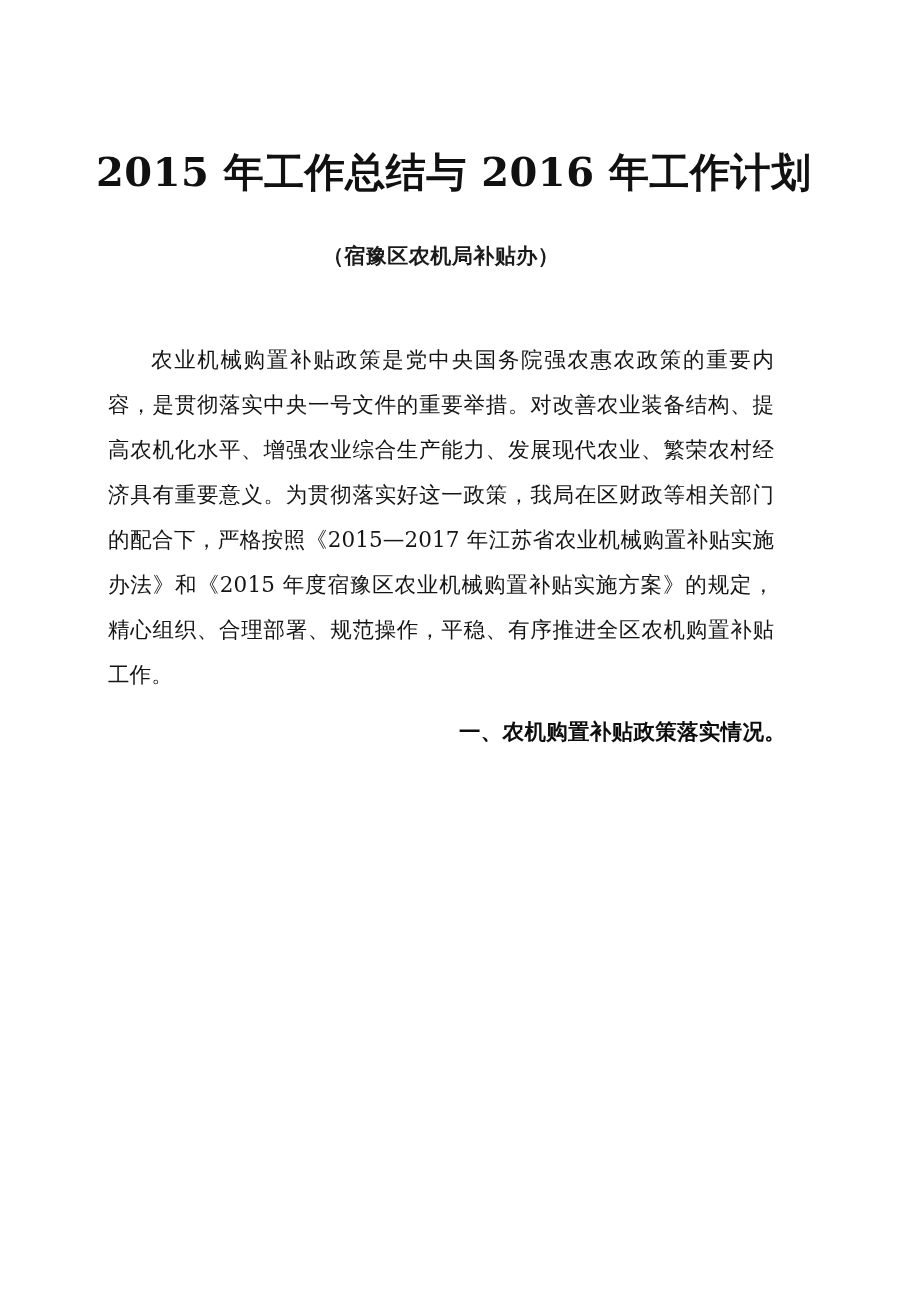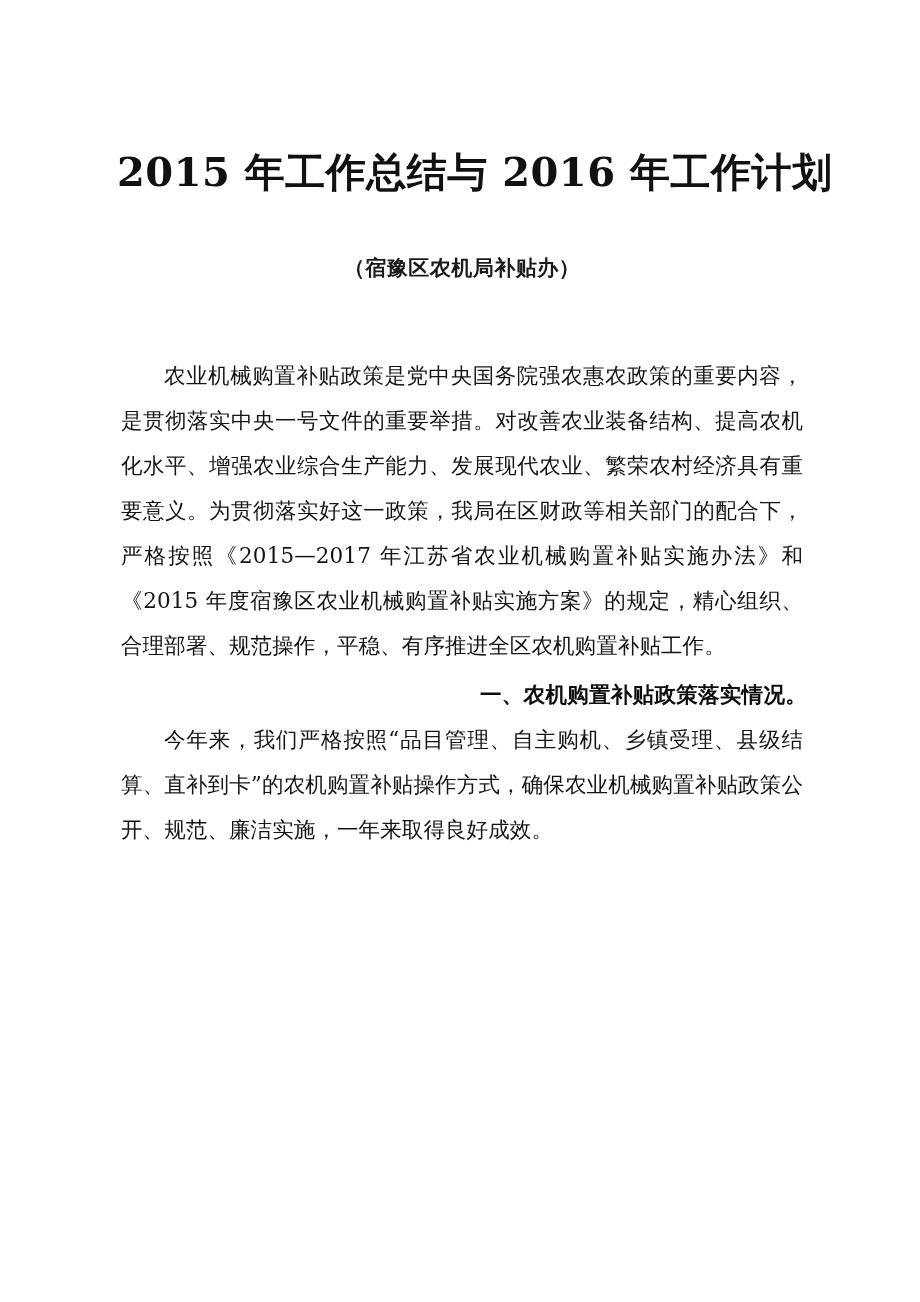--- a/index.html
+++ b/index.html
@@ -18,53 +18,53 @@
     position: relative;
     width: 920px;
     height: 1302px;
     background: #ffffff;
     box-sizing: border-box;
     padding: 0;
     overflow: hidden;
   }
   .content {
     position: absolute;
-    left: 117px;
+    left: 96px;
     top: 0;
     width: 690px;
   }
   .doc-title {
     font-family: "DejaVu Serif", "Liberation Serif", serif;
     font-size: 40px;
     font-weight: 700;
     line-height: 1.1;
     text-align: center;
     letter-spacing: 0.5px;
     margin: 0;
     padding-top: 150px;
     color: #111;
     white-space: nowrap;
   }
   .doc-subtitle {
     font-family: Liberation Serif, serif;
     font-size: 21px;
     font-weight: 700;
     text-align: center;
-    margin: 12px;
+    margin: 0;
     padding-top: 48px;
     color: #1a1a1a;
     letter-spacing: 0.5px;
   }
   .body-block {
     padding-top: 55px;
   }
   p.para {
     font-size: 21.5px;
     line-height: 45px;
-    margin: 4px;
+    margin: 12px;
     text-align: justify;
     text-justify: inter-ideograph;
     text-indent: 2em;
     color: #141414;
     letter-spacing: 0.1px;
   }
   p.para.tight {
     margin-top: 0;
   }
   h2.section-heading {
@@ -87,18 +87,17 @@
     <h1 class="doc-title">2015 年工作总结与 2016 年工作计划</h1>
 
     <div class="doc-subtitle">（宿豫区农机局补贴办）</div>
 
     <div class="body-block">
 
       <p class="para">农业机械购置补贴政策是党中央国务院强农惠农政策的重要内容，是贯彻落实中央一号文件的重要举措。对改善农业装备结构、提高农机化水平、增强农业综合生产能力、发展现代农业、繁荣农村经济具有重要意义。为贯彻落实好这一政策，我局在区财政等相关部门的配合下，严格按照《2015—2017 年江苏省农业机械购置补贴实施办法》和《2015 年度宿豫区农业机械购置补贴实施方案》的规定，精心组织、合理部署、规范操作，平稳、有序推进全区农机购置补贴工作。</p>
 
       <h2 class="section-heading">一、农机购置补贴政策落实情况。</h2>
 
-      <p class="para tight">今年来，我们严格按照“品目管理、自主购机、乡镇受理、县级结算、直补到卡”的农机购置补贴操作方式，确保农业机械购置补贴政策公开、规范、廉洁实施，一年来取得良好成效。</p>
 
 
     </div>
   </div>
 </div>
 
 </body></html>

